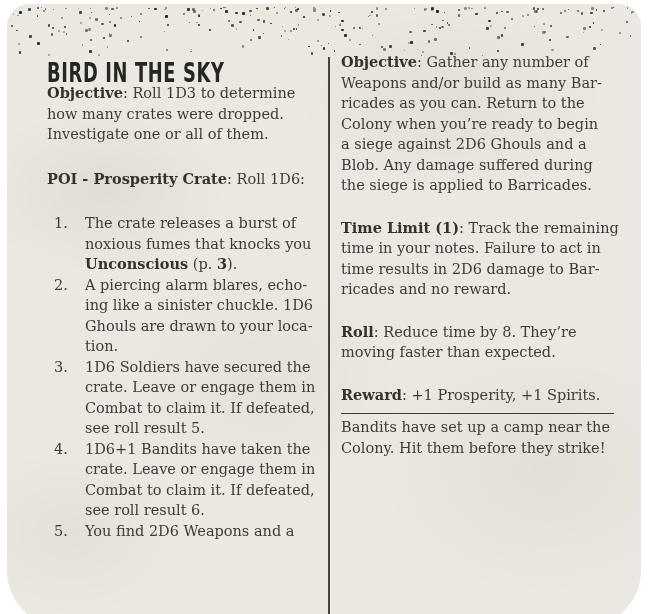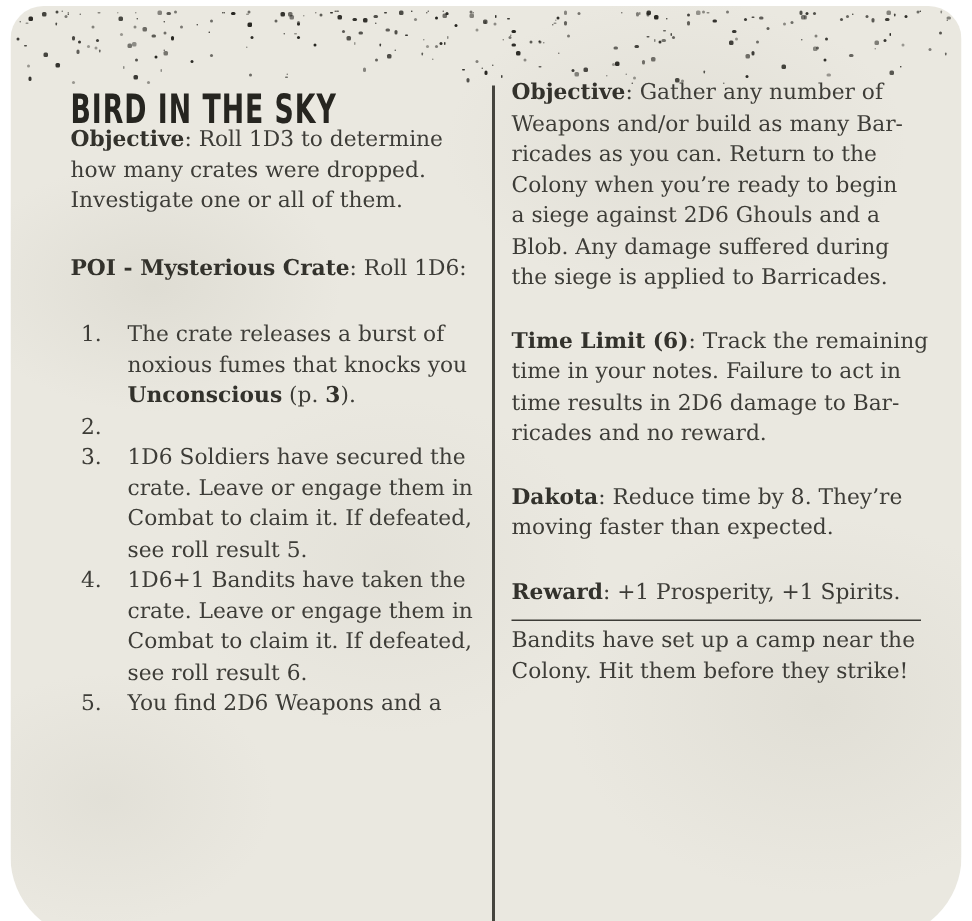--- a/index.html
+++ b/index.html
@@ -345,31 +345,35 @@
   <div class="divider"></div>
 
   <div class="col col-left">
     <h1><span class="h1-inner">BIRD IN THE SKY</span></h1>
 
 
     <p class="body p-objl"><b>Objective</b><span>: Roll 1D3 to determine
 how many crates were dropped.
 Investigate one or all of them.</span></p>
 
-    <p class="body p-poi"><b>POI - Mysterious Crate</b><span>: Roll 1D6:</span></p>
+    <p class="body p-poi"><b>POI - Prosperity Crate</b><span>: Roll 1D6:</span></p>
 
     <div>
       <div class="li body">
         <span class="num">1.</span>
         <span class="li-body"><span>The crate releases a burst of
 noxious fumes that knocks you
 </span><b>Unconscious</b><span> (p. </span><b>3</b><span>).</span></span>
       </div>
       <div class="li body">
         <span class="num">2.</span>
+        <span class="li-body">A piercing alarm blares, echo-
+ing like a sinister chuckle. 1D6
+Ghouls are drawn to your loca-
+tion.</span>
       </div>
       <div class="li body">
         <span class="num">3.</span>
         <span class="li-body">1D6 Soldiers have secured the
 crate. Leave or engage them in
 Combat to claim it. If defeated,
 see roll result 5.</span>
       </div>
       <div class="li body">
         <span class="num">4.</span>
@@ -389,26 +393,26 @@
 
 
     <p class="body p-objr"><b>Objective</b><span>: Gather any number of
 Weapons and/or build as many Bar-
 ricades as you can. Return to the
 Colony when you’re ready to begin
 a siege against 2D6 Ghouls and a
 Blob. Any damage suffered during
 the siege is applied to Barricades.</span></p>
 
-    <p class="body p-time"><b>Time Limit (6)</b><span>: Track the remaining
+    <p class="body p-time"><b>Time Limit (1)</b><span>: Track the remaining
 time in your notes. Failure to act in
 time results in 2D6 damage to Bar-
 ricades and no reward.</span></p>
 
-    <p class="body p-event"><b>Dakota</b><span>: Reduce time by 8. They’re
+    <p class="body p-event"><b>Roll</b><span>: Reduce time by 8. They’re
 moving faster than expected.</span></p>
 
     <p class="body p-reward"><b>Reward</b><span>: +1 Prosperity, +1 Spirits.</span></p>
 
     <hr class="section-rule">
 
 
     <p class="body p-ambush">Bandits have set up a camp near the
 Colony. Hit them before they strike!</p>
   </div>

